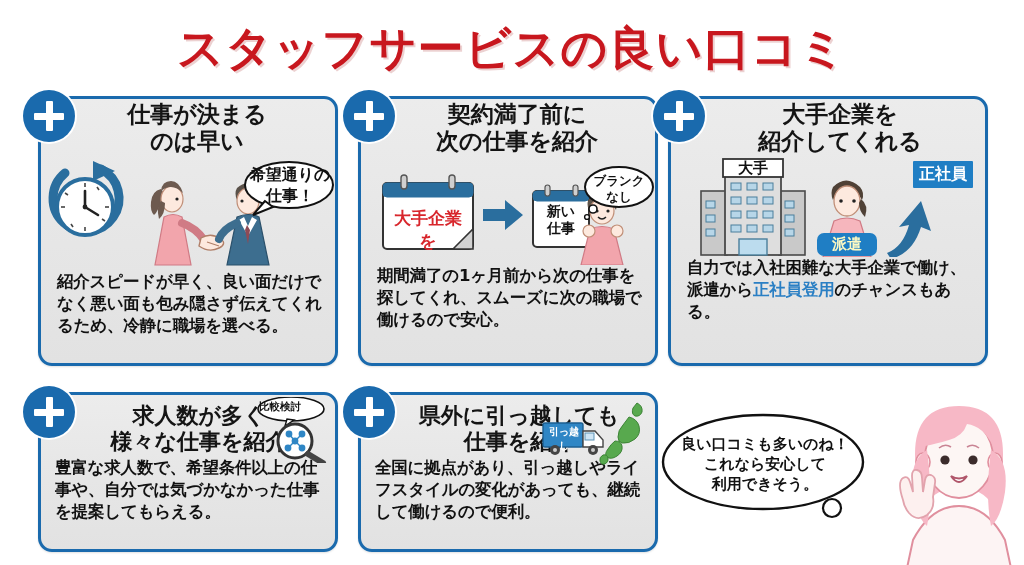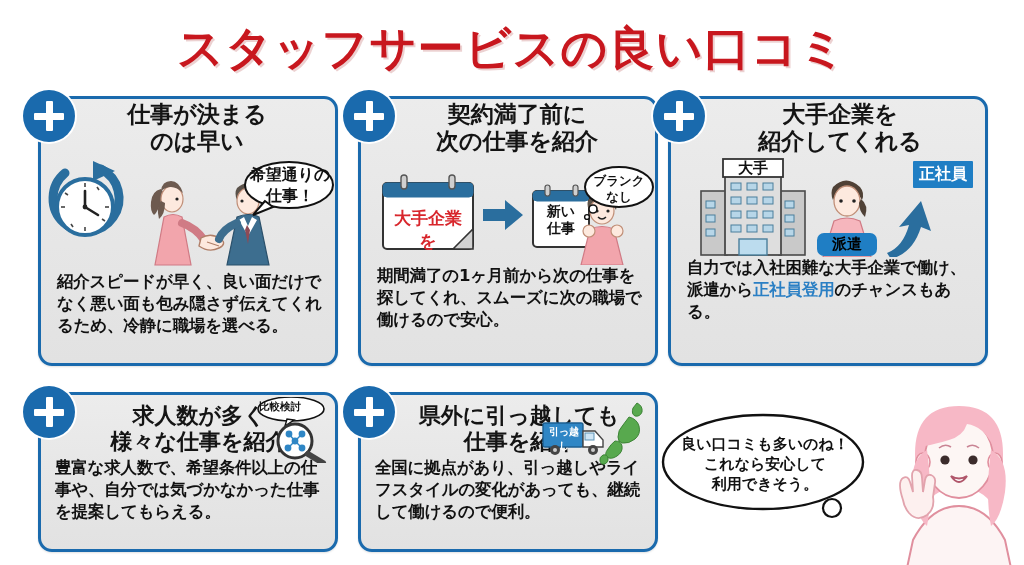--- a/index.html
+++ b/index.html
@@ -272,21 +272,21 @@
           <circle cx="183" cy="44" r="1.8" fill="#222"></circle>
           <path d="M190 42 q8 6 4 18 q-6 -6 -6 -14z" fill="#4f4136"></path>
           <path d="M163 64 q13 -6 26 0 l11 36 h-48 z" fill="#f6b6bd" stroke="#d07b85" stroke-width="1.2"></path>
         </g>
 
         <g>
           <path d="M216 96 q16 -6 22 -28 l-10 2 l22 -26 l10 30 l-10 -4 q-8 26 -30 32 z" fill="#2a6e9e"></path>
         </g>
       </svg>
       <div style="position:absolute;left:52px;top:2px;width:60px;text-align:center;font-size:15px;font-weight:bold;color:#111;">大手</div>
-      <div style="position:absolute;left:146px;top:76px;width:60px;text-align:center;font-size:15px;font-weight:bold;color:#000000;background:#1f7ec4;border-radius:7px;padding:2px 0;">派遣</div>
+      <div style="position:absolute;left:146px;top:76px;width:60px;text-align:center;font-size:15px;font-weight:bold;color:#fef9c3;background:#1f7ec4;border-radius:7px;padding:2px 0;">派遣</div>
       <div style="position:absolute;left:242px;top:4px;width:60px;text-align:center;font-size:16px;font-weight:bold;color:#ffffff;background:#1f7ec4;border-radius:1px;padding:3px 0;">正社員</div>
     </div>
 
     <div class="card-body">
       <span>自力では入社困難な大手企業で働け、派遣から</span><span class="hl-blue">正社員登用</span><span>のチャンスもある。</span>
     </div>
   </div>
 
   <div class="card card-bot" id="card4">
     <div class="plus-badge"></div>

